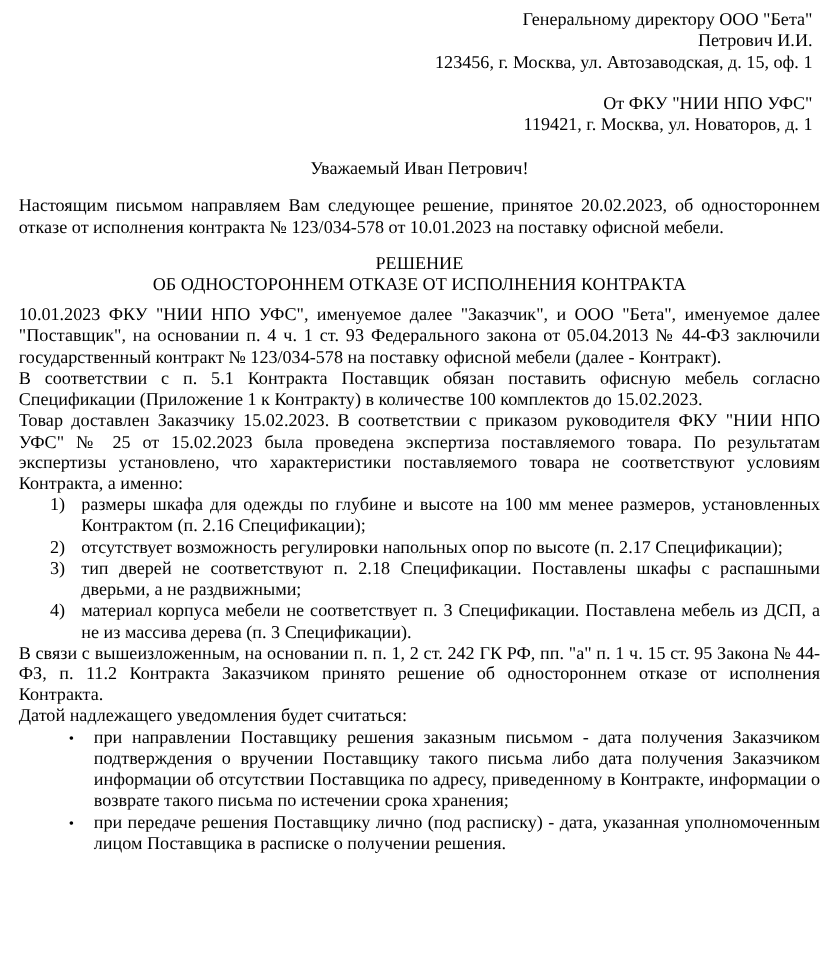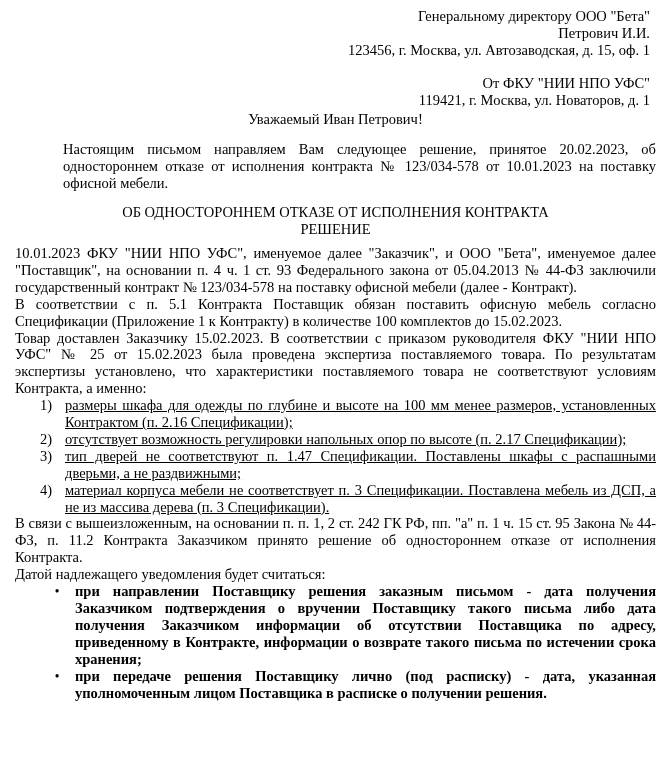--- a/index.html
+++ b/index.html
@@ -16,60 +16,58 @@
     width: 671px;
     min-height: 762px;
     padding: 8px 15px 10px 15px;
     background: #ffffff;
   }
   .addr-block { text-align: right; padding-right: 6px; }
   .addr-block .line { white-space: nowrap; }
   .block-gap { height: 16px; }
   .salutation {
     text-align: center;
-    margin-top: 2px;
+    margin-top: 18px;
     margin-bottom: 14px;
   }
   .para {
     text-align: justify;
     text-justify: inter-word;
   }
-  .intro { margin-bottom: 12px; margin-left: 48px; }
+  .intro { margin-bottom: 12px; }
   .doc-title {
     text-align: center;
     margin-bottom: 7px;
   }
   ol.defects {
     list-style: none;
     counter-reset: defect;
     margin: 0;
     padding: 0 0 0 25px;
   }
   ol.defects > li {
     counter-increment: defect;
     position: relative;
     padding-left: 25px;
     text-align: justify;
-    text-decoration: underline;
   }
   ol.defects > li::before {
     content: counter(defect) ")";
     position: absolute;
     left: 0;
   }
   ul.notice {
     list-style: none;
     margin: 0;
     padding: 0 0 0 33px;
   }
   ul.notice > li {
     position: relative;
     padding-left: 27px;
     text-align: justify;
-    font-weight: bold;
   }
   ul.notice > li::before {
     content: "\2022";
     position: absolute;
     left: 7px;
     font-size: 12px;
   }
 </style>
 </head>
 <body>
@@ -87,32 +85,32 @@
   <div class="addr-block">
     <div class="line">От ФКУ "НИИ НПО УФС"</div>
     <div class="line">119421, г. Москва, ул. Новаторов, д. 1</div>
   </div>
 
   <div class="salutation">Уважаемый Иван Петрович!</div>
 
   <p class="para intro">Настоящим письмом направляем Вам следующее решение, принятое 20.02.2023, об одностороннем отказе от исполнения контракта № 123/034-578 от 10.01.2023 на поставку офисной мебели.</p>
 
   <div class="doc-title">
+    <div>РЕШЕНИЕ</div>
     <div>ОБ ОДНОСТОРОННЕМ ОТКАЗЕ ОТ ИСПОЛНЕНИЯ КОНТРАКТА</div>
-    <div>РЕШЕНИЕ</div>
   </div>
 
   <p class="para">10.01.2023 ФКУ "НИИ НПО УФС", именуемое далее "Заказчик", и ООО "Бета", именуемое далее "Поставщик", на основании п. 4 ч. 1 ст. 93 Федерального закона от 05.04.2013 № 44-ФЗ заключили государственный контракт № 123/034-578 на поставку офисной мебели (далее - Контракт).</p>
   <p class="para">В соответствии с п. 5.1 Контракта Поставщик обязан поставить офисную мебель согласно Спецификации (Приложение 1 к Контракту) в количестве 100 комплектов до 15.02.2023.</p>
   <p class="para">Товар доставлен Заказчику 15.02.2023. В соответствии с приказом руководителя ФКУ "НИИ НПО УФС" № 25 от 15.02.2023 была проведена экспертиза поставляемого товара. По результатам экспертизы установлено, что характеристики поставляемого товара не соответствуют условиям Контракта, а именно:</p>
 
   <ol class="defects">
     <li>размеры шкафа для одежды по глубине и высоте на 100 мм менее размеров, установленных Контрактом (п. 2.16 Спецификации);</li>
     <li>отсутствует возможность регулировки напольных опор по высоте (п. 2.17 Спецификации);</li>
-    <li>тип дверей не соответствуют п. 1.47 Спецификации. Поставлены шкафы с распашными дверьми, а не раздвижными;</li>
+    <li>тип дверей не соответствуют п. 2.18 Спецификации. Поставлены шкафы с распашными дверьми, а не раздвижными;</li>
     <li>материал корпуса мебели не соответствует п. 3 Спецификации. Поставлена мебель из ДСП, а не из массива дерева (п. 3 Спецификации).</li>
   </ol>
 
   <p class="para">В связи с вышеизложенным, на основании п. п. 1, 2 ст. 242 ГК РФ, пп. "а" п. 1 ч. 15 ст. 95 Закона № 44-ФЗ, п. 11.2 Контракта Заказчиком принято решение об одностороннем отказе от исполнения Контракта.</p>
   <p class="para">Датой надлежащего уведомления будет считаться:</p>
 
   <ul class="notice">
     <li>при направлении Поставщику решения заказным письмом - дата получения Заказчиком подтверждения о вручении Поставщику такого письма либо дата получения Заказчиком информации об отсутствии Поставщика по адресу, приведенному в Контракте, информации о возврате такого письма по истечении срока хранения;</li>
     <li>при передаче решения Поставщику лично (под расписку) - дата, указанная уполномоченным лицом Поставщика в расписке о получении решения.</li>
   </ul>

